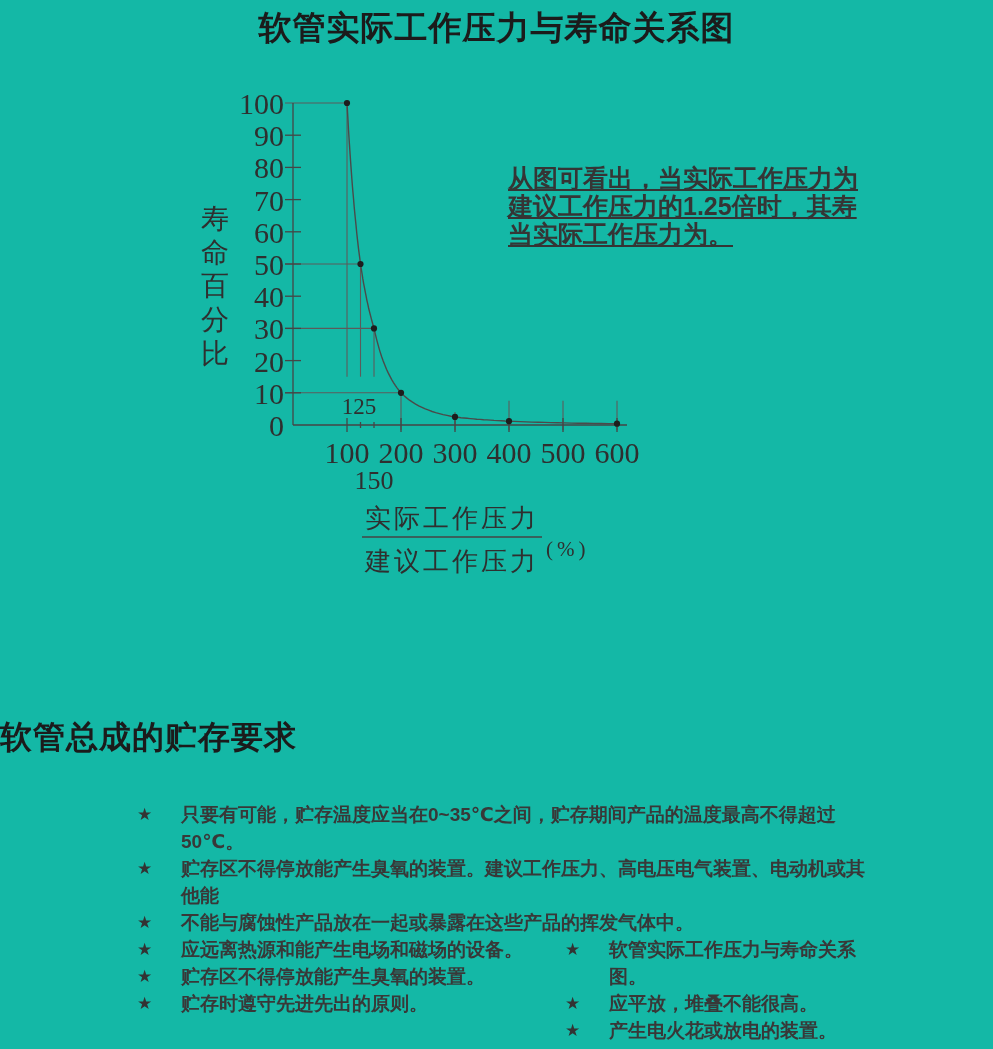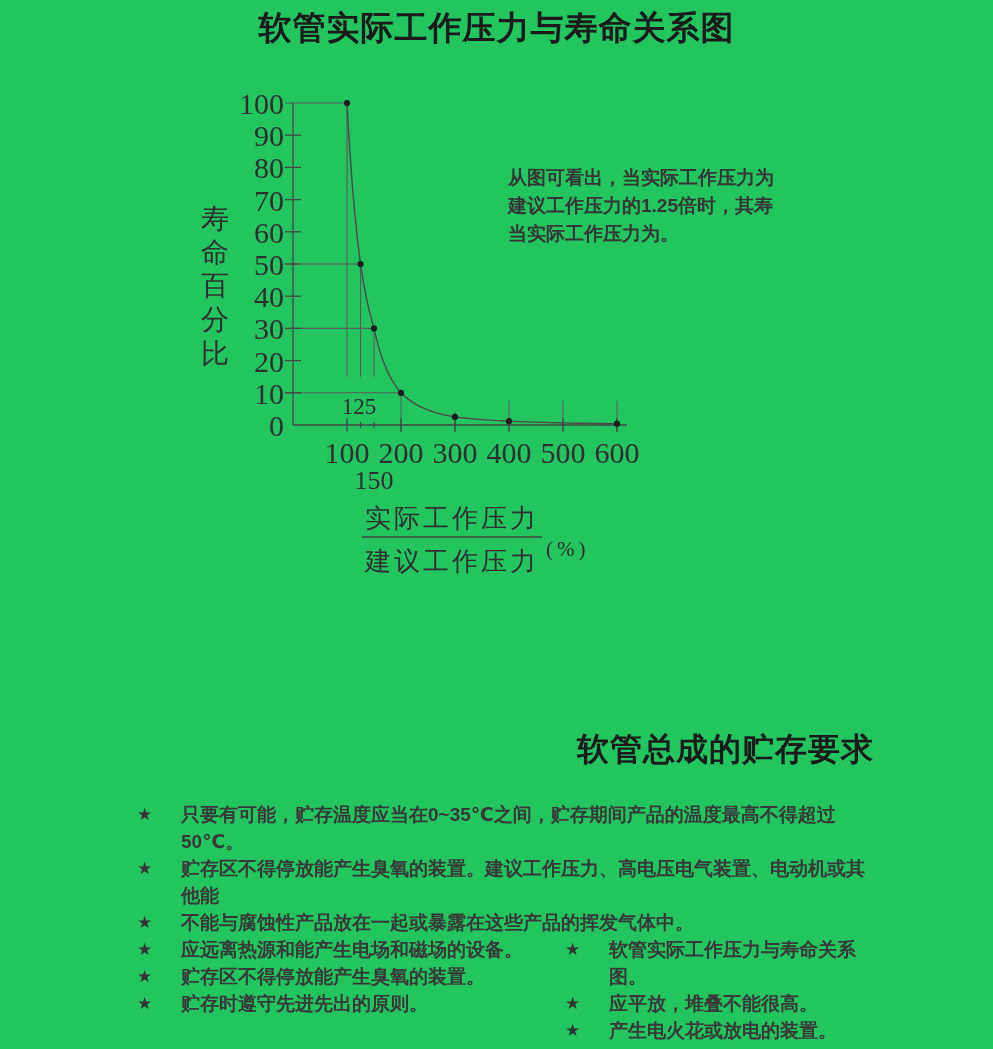--- a/index.html
+++ b/index.html
@@ -1,36 +1,36 @@
 <!DOCTYPE html>
 <html><head>
 <meta charset="utf-8">
 <style>
   html,body{margin:0;padding:0;background:#ffffff;}
-  .canvas{position:relative;width:993px;height:1049px;background:#22c55e;overflow:hidden;
+  .canvas{position:relative;width:993px;height:1049px;background:#14b8a6;overflow:hidden;
           font-family:"Liberation Sans","DejaVu Sans",sans-serif;color:#333;}
   .page-title{position:absolute;left:0;top:6px;width:993px;text-align:center;margin:0;
           font-size:33px;font-weight:800;color:#1b1b1b;letter-spacing:1px;
           font-family:"Liberation Sans","DejaVu Sans",sans-serif;}
   .chart-svg{position:absolute;left:0;top:0;}
   
   .gl{stroke:#5b5b5b;stroke-width:1.1;fill:none;}
   .ax{stroke:#454545;stroke-width:1.3;fill:none;}
   .curve{stroke:#4a4a4a;stroke-width:1.4;fill:none;}
   .dot{fill:#1d1d1d;}
   .num{font-family:"Liberation Serif","DejaVu Serif",serif;font-size:30px;fill:#2f2f2f;}
   .sub{font-size:26px;}
   .inner{font-size:23px;}
   .unit{font-size:21px;letter-spacing:4px;}
   .cjk{font-family:"Liberation Serif","DejaVu Serif",serif;fill:#2f2f2f;}
   .ylab{font-size:28px;}
   .frac{font-size:26px;letter-spacing:3px;}
   .annotation{position:absolute;left:508px;top:164px;width:400px;
-          font-size:19px;line-height:28px;font-weight:600;color:#353535;}
-  .section-title{position:absolute;left:0;top:716px;width:862px;text-align:right;margin:12px;
+          font-size:25px;line-height:28px;font-weight:600;color:#353535;text-decoration:underline;}
+  .section-title{position:absolute;left:0;top:716px;width:862px;text-align:left;margin:0;
           font-size:32px;font-weight:800;color:#1b1b1b;letter-spacing:1px;}
   .bullets{position:absolute;left:137px;top:801px;width:740px;font-size:19px;
           line-height:27px;font-weight:600;color:#383838;}
   .brow{display:flex;align-items:flex-start;}
   .star{flex:0 0 auto;width:28px;font-size:17px;color:#333;line-height:27px;}
   .btext{flex:1 1 auto;margin-left:16px;}
   .two-col{display:grid;grid-template-columns:428px 1fr;}
   .col{display:flex;flex-direction:column;}
 </style>
 </head>

